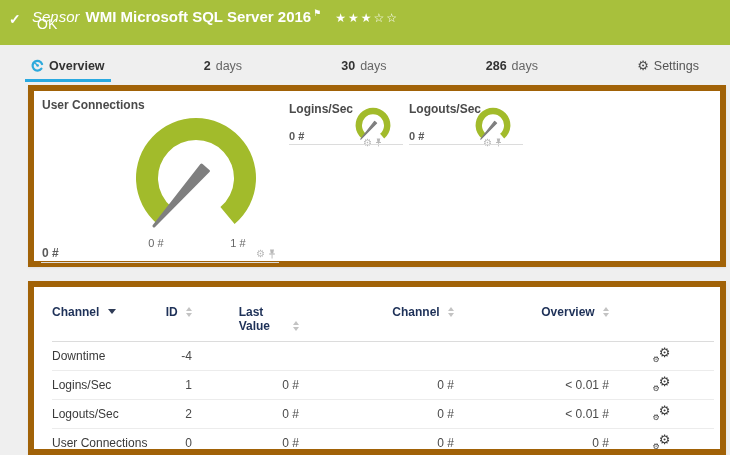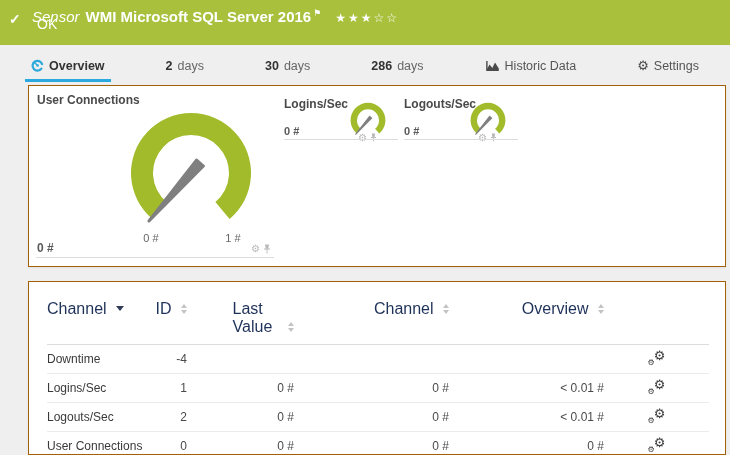--- a/index.html
+++ b/index.html
@@ -20,21 +20,21 @@
   .tabbar { position:absolute; left:0; top:52px; width:730px; height:30px; display:flex;
             justify-content:space-between; padding:0 25px; }
   .tab { display:flex; align-items:center; gap:5px; font-size:12.5px; color:#555;
          border-bottom:3px solid transparent; padding:0 6px; cursor:default; }
   .tab b { color:#333; }
   .tab .unit { color:#666; }
   .tab.active { border-bottom-color:#29a9e0; color:#333; font-weight:bold; }
   .tab .gear-glyph { font-size:13px; color:#4a4a4a; }
 
   
-  .panel { position:absolute; background:#fff; border:1px solid #a16207;
+  .panel { position:absolute; background:#fff; border:6px solid #a16207;
            box-shadow:0 1px 2px rgba(0,0,0,0.06); }
   .gauges { left:28px; top:85px; width:698px; height:182px; }
   .tablep { left:28px; top:281px; width:698px; height:174px; }
 
   
   .g-title { font-size:12px; font-weight:bold; color:#4a4a4a; }
   .g-val { font-size:12px; font-weight:600; color:#5a5a5a; }
   .g-scale { position:absolute; width:36px; text-align:center; font-size:11px; color:#666; }
   .g-line { position:absolute; height:1px; background:#dcdcdc; }
   .g-ic { position:absolute; display:flex; align-items:center; gap:3px; color:#b8b8b8; }
@@ -48,21 +48,21 @@
   .main-line { left:7px; top:171px; width:238px; }
   .tile { position:absolute; top:8px; width:114px; height:60px; }
   .tile-a { left:255px; } .tile-b { left:375px; }
   .tile .g-sm { position:absolute; left:66px; top:8px; }
   .tile .t-val { position:absolute; left:0; top:31px; font-size:11px; }
   .tile .t-ic { left:74px; top:38px; }
   .tile .t-line { left:0; top:45px; width:114px; }
 
   
   table { border-collapse:collapse; margin:0 18px; width:662px; table-layout:fixed; }
-  th { font-size:16px; font-weight:normal; color:#1e3158; text-align:right;
+  th { font-size:12px; font-weight:bold; color:#1e3158; text-align:right;
        padding:18px 0 8px 0; vertical-align:top; border-bottom:1px solid #dcdcdc; }
   th.ch { text-align:left; }
   th .wrap { display:inline-block; max-width:46px; text-align:left; vertical-align:bottom; }
   td { font-size:12px; color:#4a4a4a; height:29px; text-align:right;
        border-bottom:1px solid #ececec; }
   td.ch { text-align:left; color:#3a3a3a; }
   td.gearcell { text-align:center; }
   .sort { display:inline-block; vertical-align:middle; margin-left:5px; margin-top:-2px; }
   .tri { display:block; width:0; height:0; border-left:3px solid transparent; border-right:3px solid transparent; }
   .tri.up { border-bottom:4px solid #c3c3c3; margin-bottom:2px; }
@@ -98,27 +98,20 @@
   </div>
   <div class="tab">
     <b>30</b>
     <span class="unit">days</span>
   </div>
   <div class="tab">
     <b>286</b>
     <span class="unit">days</span>
   </div>
   <div class="tab">
-    <svg width="15" height="13" viewBox="0 0 15 13">
-      <path d="M2 12 L2 10 L4.6 5.4 L7.3 9 L10 3.4 L13.8 9.4 L13.8 12 Z" fill="#4a4a4a"></path>
-      <rect x="1.2" y="2" width="1.4" height="10" fill="#4a4a4a"></rect>
-    </svg>
-    <span>Historic Data</span>
-  </div>
-  <div class="tab">
     <span class="gear-glyph">⚙</span>
     <span>Settings</span>
   </div>
 </div>
 
 <div class="panel gauges">
 
   <span class="g-title main-label">User Connections</span>
   <svg class="g-lg" width="124" height="112" viewBox="-62 -62 124 112">
     <path d="M -38.6 46 A 60 60 0 1 1 38.6 46 L 24.4 29.1 A 38 38 0 1 0 -24.4 29.1 Z" fill="#a2bb2b"></path>

